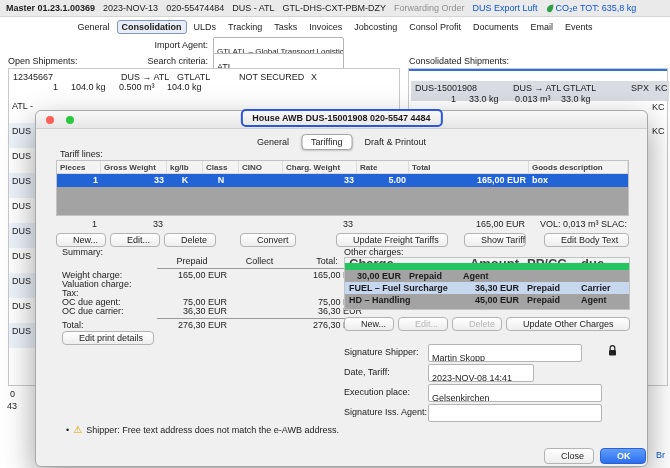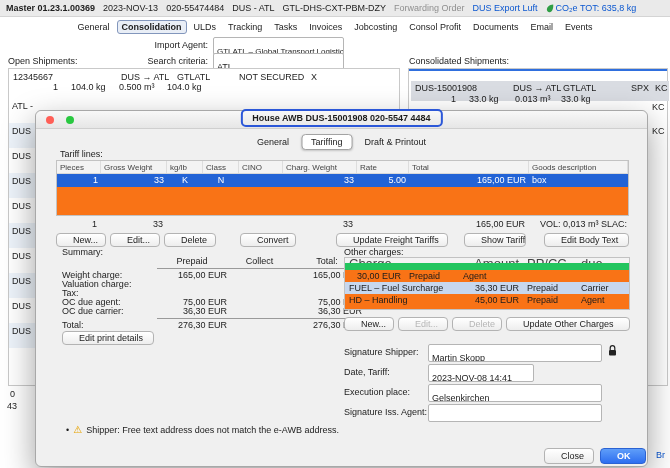--- a/index.html
+++ b/index.html
@@ -22,21 +22,21 @@
   .consolRow{position:absolute;left:2px;top:2px;width:100%;height:20px;background:#d9dce2;margin-top:10px;}
   .bgrow{position:absolute;left:9px;width:26px;height:25px;padding:3px 0 0 3px;overflow:hidden;z-index:1;}
   .bgrow.alt{background:#edf3fa;}
   .dialog{position:absolute;left:35px;top:110px;width:613px;height:357px;background:#f0f0f0;border:1px solid #a8a8a8;border-radius:6px;box-shadow:0 12px 32px rgba(0,0,0,.38);z-index:10;}
   .dlgbar{position:absolute;left:0;top:0;width:100%;height:18px;background:linear-gradient(#f8f8f8,#e6e6e6);border-bottom:1px solid #cfcfcf;border-radius:6px 6px 0 0;}
   .light{position:absolute;top:5px;width:8px;height:8px;border-radius:50%;}
   .annotation{position:absolute;left:50%;top:-2px;transform:translateX(-50%);border:2px solid #2b57d8;border-radius:5px;padding:2px 10px;font-weight:bold;white-space:nowrap;}
   .seg{position:absolute;left:50%;top:23px;transform:translateX(-50%);display:flex;gap:2px;}
   .seg-item{padding:2px 9px;border:1px solid transparent;border-radius:4px;white-space:nowrap;}
   .seg-item.active{background:#fff;border-color:#a3a3a3;box-shadow:0 1px 2px rgba(0,0,0,.18);}
-  .ttable{position:absolute;background:#f97316;border:1px solid #c2c2c2;overflow:hidden;}
+  .ttable{position:absolute;background:#a3a3a3;border:1px solid #c2c2c2;overflow:hidden;font-weight:bold;}
   .trow{display:flex;height:13px;line-height:13px;}
   .thead{background:#f3f3f3;border-bottom:1px solid #d9d9d9;color:#444;font-size:8px;}
   .tsel{background:#2263d6;color:#fff;}
   .cell{padding:0 3px;overflow:hidden;white-space:nowrap;}
   .thead .cell{border-right:1px solid #ddd;}
   .c0{width:44px}.c1{width:66px}.c2{width:36px}.c3{width:36px}.c4{width:44px}.c5{width:74px}.c6{width:52px}.c7{width:120px}.c8{flex:1}
   .ar{text-align:right}.ac{text-align:center}
   .totrow{position:absolute;display:flex;width:573px;height:11px;line-height:11px;}
   .orow{display:flex;height:12px;line-height:12px;}
   .ohead{background:#f3f3f3;border-bottom:7px solid #22c55e;color:#444;font-size:13px;}
@@ -279,21 +279,21 @@
         <span class="ocell o2">Prepaid</span>
         <span class="ocell o3">Agent</span>
       </div>
     </div>
     <div class="btn" style="left:308px;top:206px;width:50px;">New...</div>
     <div class="btn disabled" style="left:362px;top:206px;width:50px;">Edit...</div>
     <div class="btn disabled" style="left:416px;top:206px;width:50px;">Delete</div>
     <div class="btn" style="left:470px;top:206px;width:124px;">Update Other Charges</div>
 
     <div class="lbl" style="left:308px;top:236px;">Signature Shipper:</div>
-    <div class="field" style="left:392px;top:233px;width:174px;">Martin Skopp</div>
+    <div class="field" style="left:392px;top:233px;width:154px;">Martin Skopp</div>
     <svg style="position:absolute;left:572px;top:234px;" width="9" height="11" viewBox="0 0 9 11">
       <path d="M2.2 5 V3 a2.3 2.3 0 0 1 4.6 0 V5" fill="none" stroke="#222" stroke-width="1.2"></path>
       <rect x="1" y="5" width="7" height="5.4" rx="1" fill="#222"></rect>
     </svg>
     <div class="lbl" style="left:308px;top:256px;">Date, Tariff:</div>
     <div class="field" style="left:392px;top:253px;width:106px;">2023-NOV-08 14:41</div>
     <div class="lbl" style="left:308px;top:276px;">Execution place:</div>
     <div class="field" style="left:392px;top:273px;width:174px;">Gelsenkirchen</div>
     <div class="lbl" style="left:308px;top:296px;">Signature Iss. Agent:</div>
     <div class="field" style="left:392px;top:293px;width:174px;"></div>

